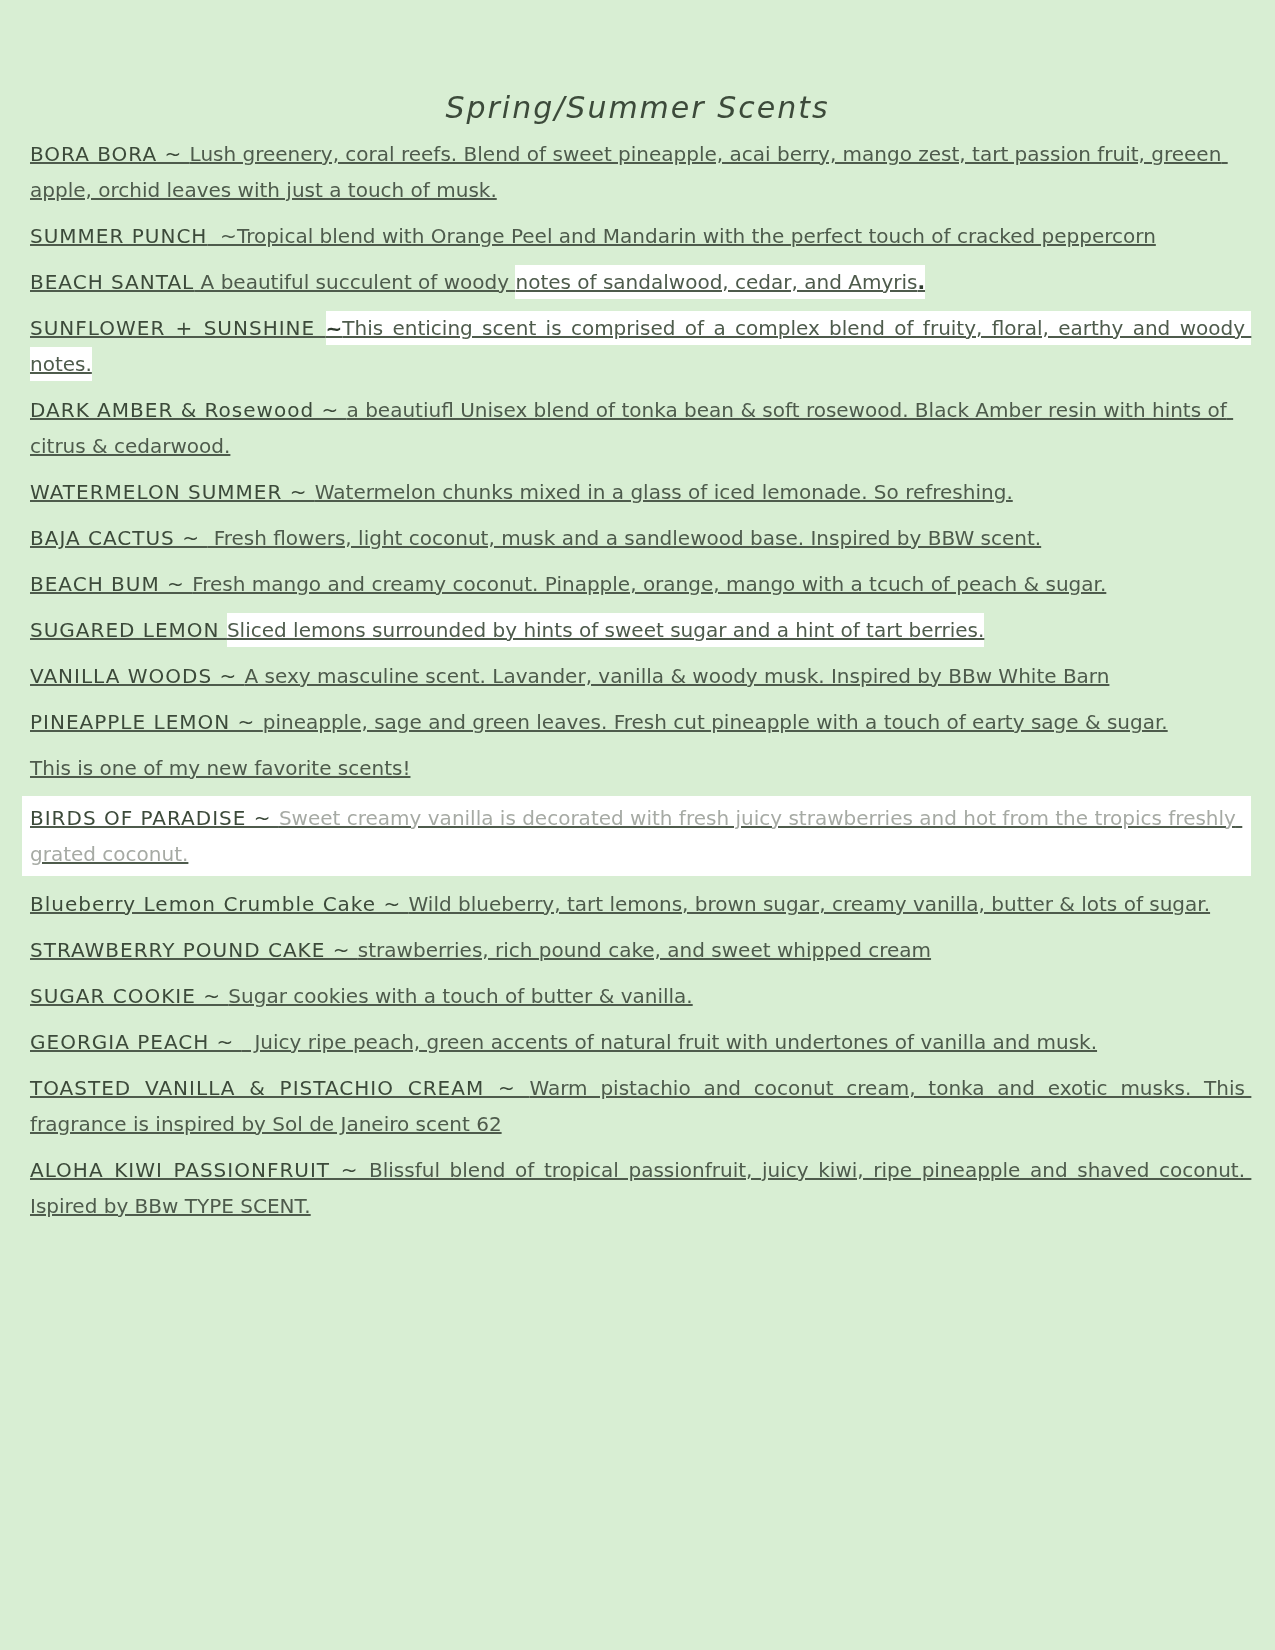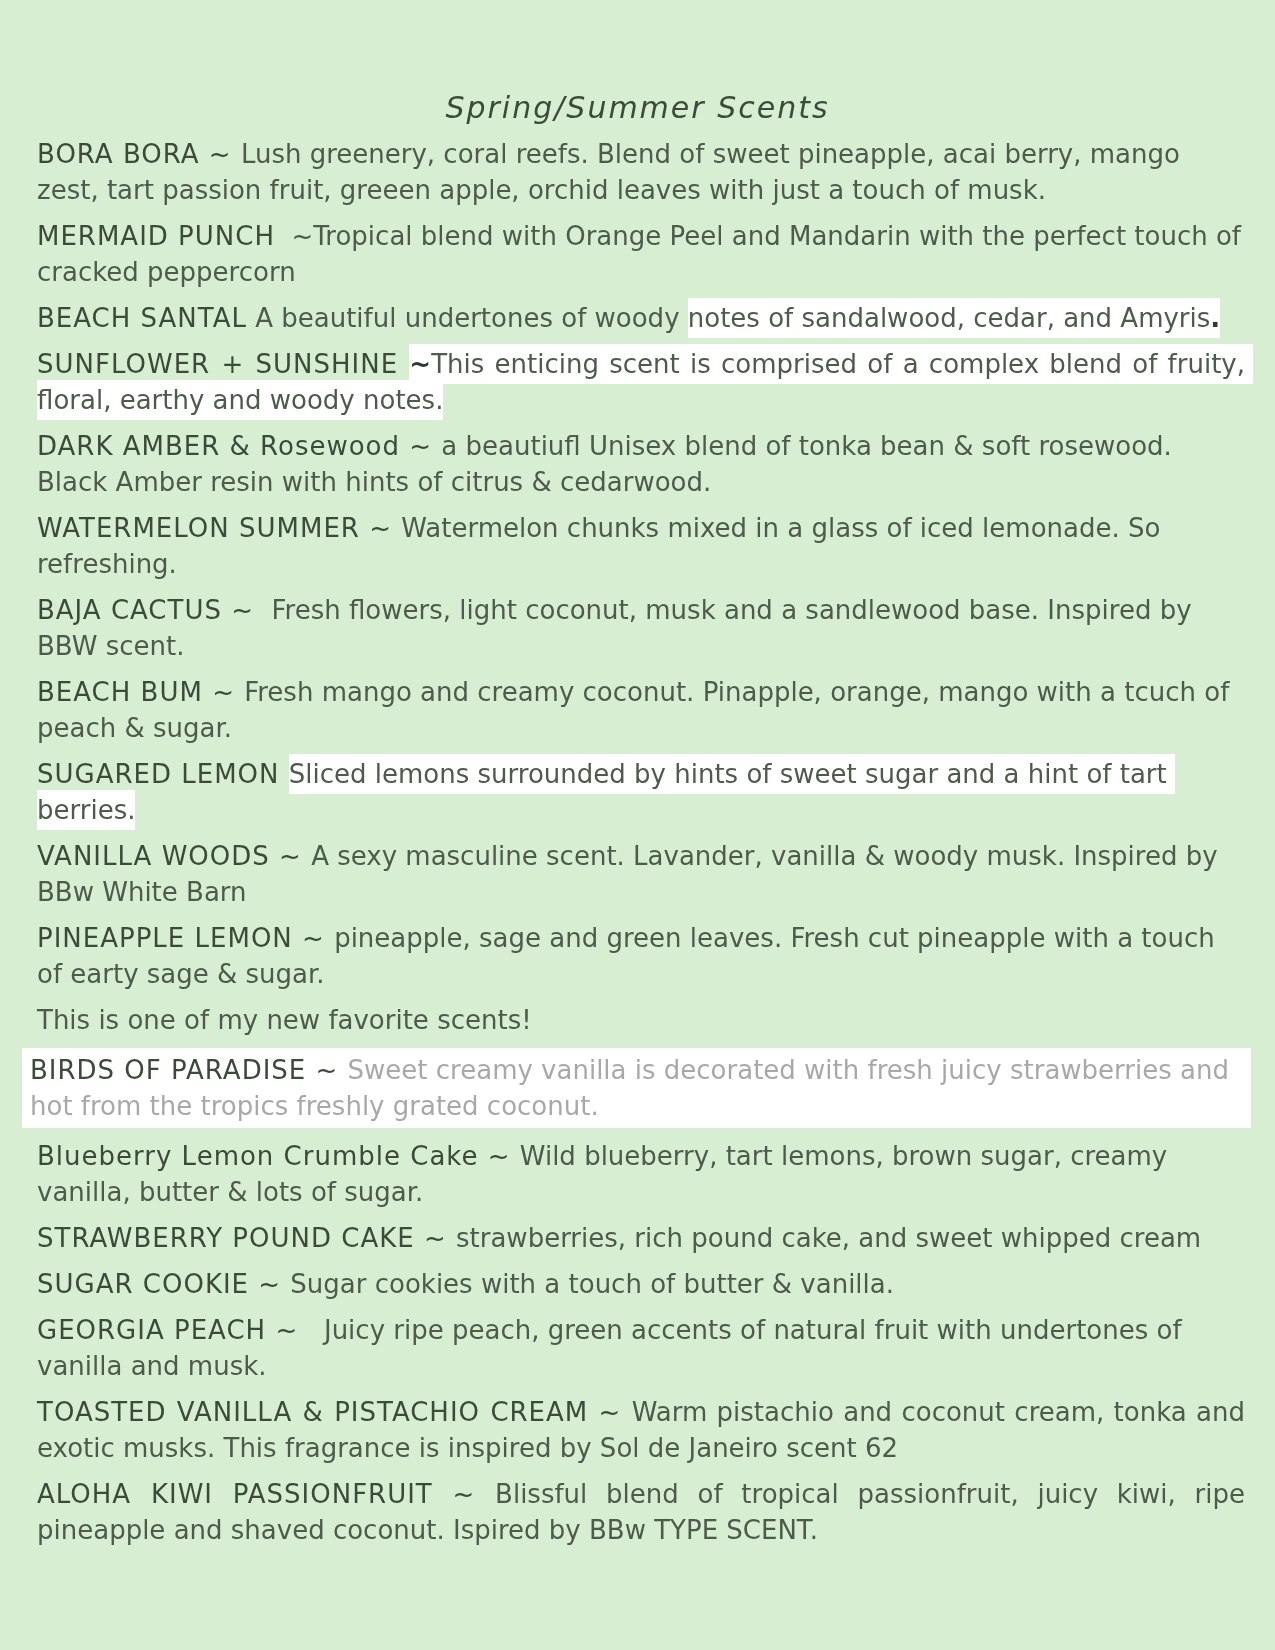--- a/index.html
+++ b/index.html
@@ -22,25 +22,26 @@
     text-align: center;
     font-size: 30px;
     line-height: 40px;
     color: #3c4a3a;
     letter-spacing: 2px;
     margin: 0 0 8px 0;
     font-weight: normal;
     font-style: italic;
   }
   .entry {
-    font-size: 26px;
+    font-size: 20px;
     line-height: 36px;
-    margin: 0 0 10px 7px;
+    margin: 0 0 10px 0;
     color: #4e5b4c;
     white-space: pre-wrap;
+    text-decoration: underline;
   }
   .entry.justify { text-align: justify; }
   .seg.name {
     color: #3c4a3a;
     letter-spacing: 1px;
   }
   .seg.body { color: #4e5b4c; }
   .seg.muted { color: #838881; }
   .seg.muted-light { color: #a6aaa4; }
   .seg.strong {
@@ -66,22 +67,22 @@
     margin-right: -6px;
   }
 </style>
 </head>
 <body>
 
 <div class="page">
   <h1 class="doc-title">Spring/Summer Scents</h1>
   <div id="scent-list">
       <p class="entry"><span class="seg name">BORA BORA ~ </span><span class="seg body">Lush greenery, coral reefs. Blend of sweet pineapple, acai berry, mango zest, tart passion fruit, greeen apple, orchid leaves with just a touch of musk.</span></p>
-      <p class="entry"><span class="seg name">MERMAID PUNCH</span><span class="seg body">  ~Tropical blend with Orange Peel and Mandarin with the perfect touch of cracked peppercorn</span></p>
-      <p class="entry"><span class="seg name">BEACH SANTAL</span><span class="seg body"> A beautiful undertones of woody </span><span class="seg body hl">notes of sandalwood, cedar, and Amyris</span><span class="seg strong hl">.</span></p>
+      <p class="entry"><span class="seg name">SUMMER PUNCH</span><span class="seg body">  ~Tropical blend with Orange Peel and Mandarin with the perfect touch of cracked peppercorn</span></p>
+      <p class="entry"><span class="seg name">BEACH SANTAL</span><span class="seg body"> A beautiful succulent of woody </span><span class="seg body hl">notes of sandalwood, cedar, and Amyris</span><span class="seg strong hl">.</span></p>
       <p class="entry justify"><span class="seg name">SUNFLOWER + SUNSHINE </span><span class="seg strong hl">~</span><span class="seg body hl">This enticing scent is comprised of a complex blend of fruity, floral, earthy and woody notes.</span></p>
       <p class="entry"><span class="seg name">DARK AMBER &amp; Rosewood ~ </span><span class="seg body">a beautiufl Unisex blend of tonka bean &amp; soft rosewood. Black Amber resin with hints of citrus &amp; cedarwood.</span></p>
       <p class="entry"><span class="seg name">WATERMELON SUMMER ~ </span><span class="seg body">Watermelon chunks mixed in a glass of iced lemonade. So refreshing.</span></p>
       <p class="entry"><span class="seg name">BAJA CACTUS ~ </span><span class="seg body"> Fresh flowers, light coconut, musk and a sandlewood base. Inspired by BBW scent.</span></p>
       <p class="entry"><span class="seg name">BEACH BUM ~ </span><span class="seg body">Fresh mango and creamy coconut. Pinapple, orange, mango with a tcuch of peach &amp; sugar.</span></p>
       <p class="entry"><span class="seg name">SUGARED LEMON </span><span class="seg body hl">Sliced lemons surrounded by hints of sweet sugar and a hint of tart berries.</span></p>
       <p class="entry"><span class="seg name">VANILLA WOODS ~ </span><span class="seg body">A sexy masculine scent. Lavander, vanilla &amp; woody musk. Inspired by BBw White Barn</span></p>
       <p class="entry"><span class="seg name">PINEAPPLE LEMON ~ </span><span class="seg body">pineapple, sage and green leaves. Fresh cut pineapple with a touch of earty sage &amp; sugar.</span></p>
       <p class="entry"><span class="seg body">This is one of my new favorite scents!</span></p>
       <p class="entry block-hl"><span class="seg name">BIRDS OF PARADISE ~ </span><span class="seg muted-light">Sweet creamy vanilla is decorated with fresh juicy strawberries and hot from the tropics freshly grated coconut.</span></p>

